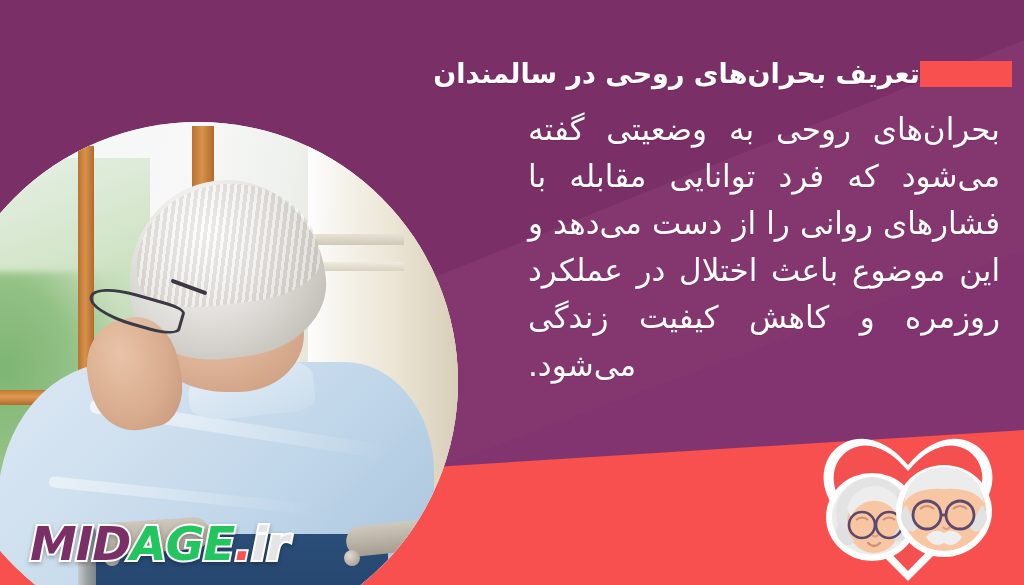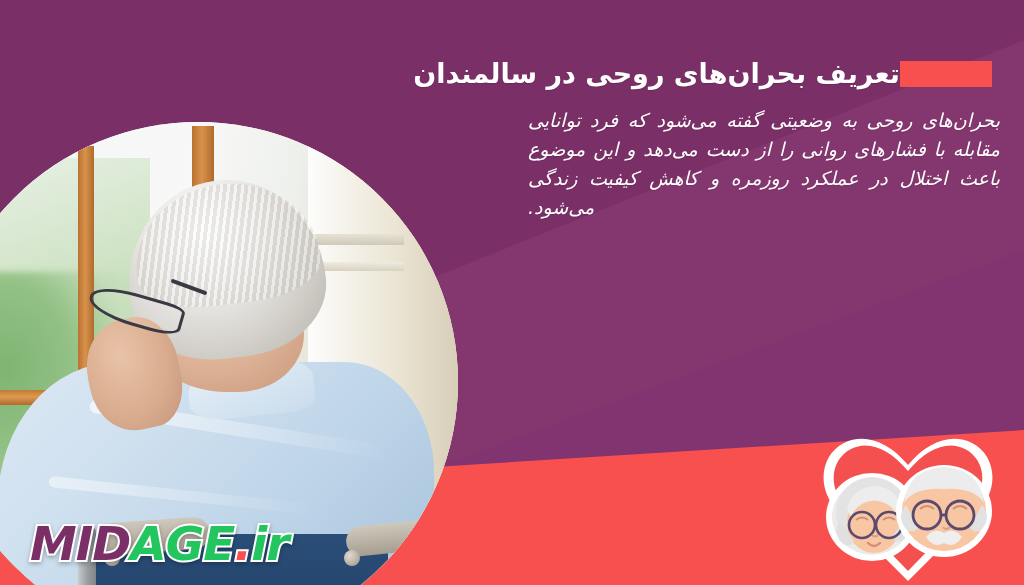--- a/index.html
+++ b/index.html
@@ -181,26 +181,26 @@
   .chair-knob{
     position:absolute; width:16px; height:16px; border-radius:50%;
     background:radial-gradient(circle at 35% 35%,#e0dbd0,#9b9287);
   }
   .knob1{left:166px; top:428px;}
   .knob2{left:406px; top:428px;}
 
   
   .title-row{
     position:absolute;
-    left:0; right:8px; top:38px;
+    left:0; right:0; top:38px;
     display:flex;
     align-items:center;
     justify-content:flex-start;
     direction:rtl;
-    padding-right:24px;
+    padding-right:12px;
     margin-left:44px;
   }
   .accent-bar{
     width:92px;
     height:26px;
     background:#f8504f;
     flex:0 0 auto;
     order:-1;
     margin-left:0;
     margin-right:0;
@@ -219,25 +219,24 @@
   
   .body-copy{
     position:absolute;
     right:24px;
     top:106px;
     width:472px;
     color:#ffffff;
     direction:rtl;
     text-align:justify;
     text-align-last:left;
-    font-size:19px;
+    font-size:31px;
     line-height:1.52;
     font-weight:500;
     text-shadow:0 1px 1px rgba(0,0,0,.10);
-    font-style:italic;
   }
   .body-copy p{margin:0;}
 
   
   .brand-logo{
     position:absolute;
     left:30px;
     bottom:18px;
     font-size:47px;
     font-weight:bold;
@@ -246,21 +245,21 @@
     line-height:1;
     direction:ltr;
     white-space:nowrap;
     -webkit-text-stroke:4px #ffffff;
     paint-order:stroke fill;
     filter:drop-shadow(0 2px 2px rgba(0,0,0,.28));
   }
   .brand-mid{color:#7a2f66;}
   .brand-age{color:#22c55e;}
   .brand-dot{color:#f8504f;}
-  .brand-tld{color:#22c55e;}
+  .brand-tld{color:#e5e5e5;}
 
   
   .couple-mascot{
     position:absolute;
     right:18px;
     bottom:0;
     width:196px;
     height:160px;
   }
   .couple-mascot svg{display:block; width:100%; height:100%;}

